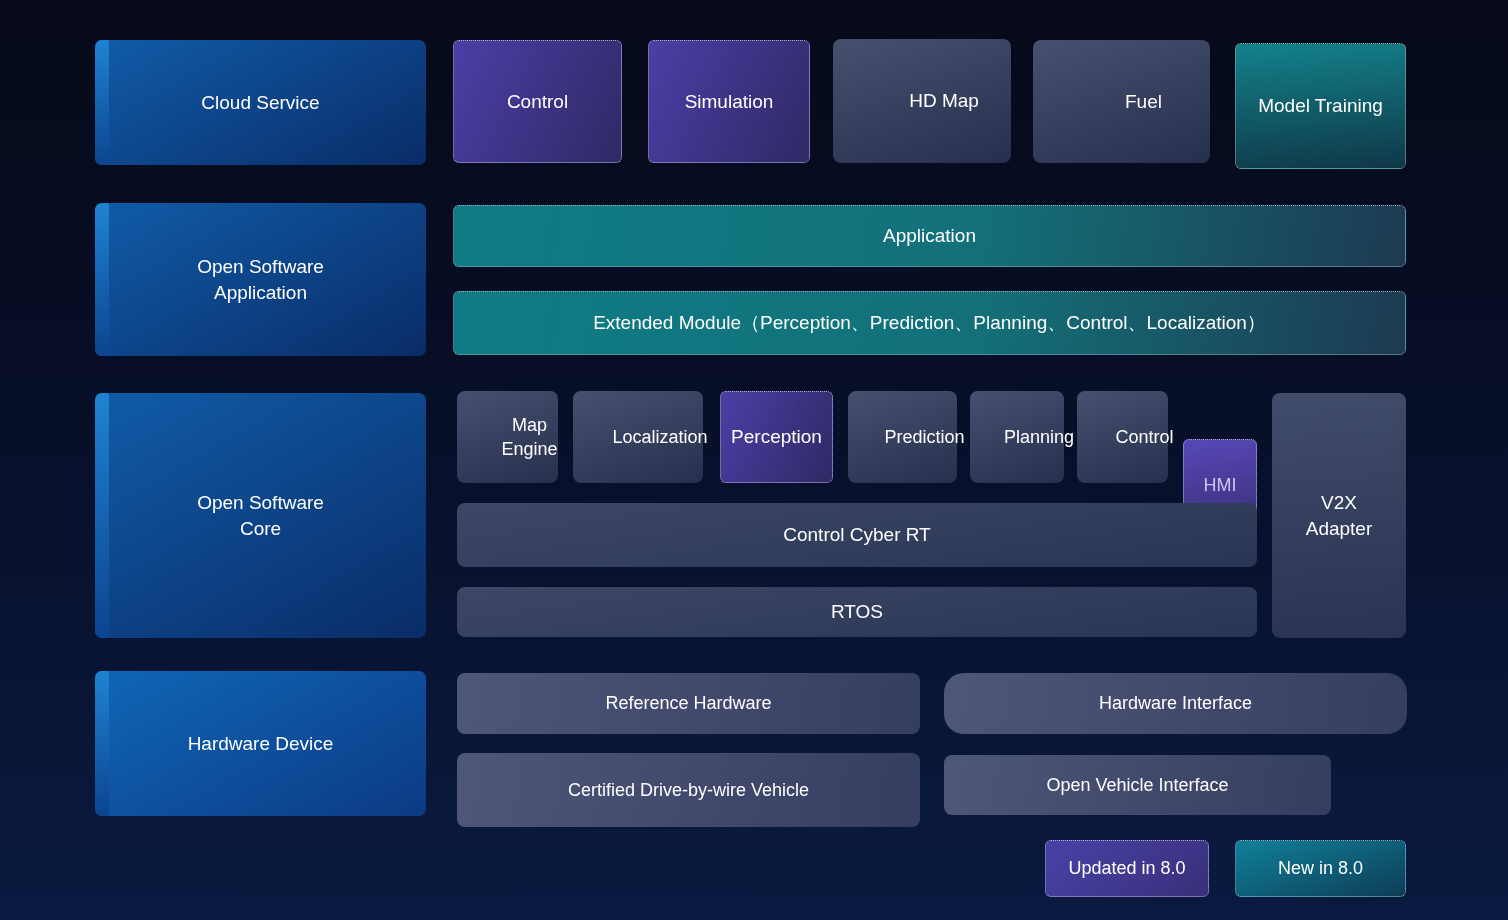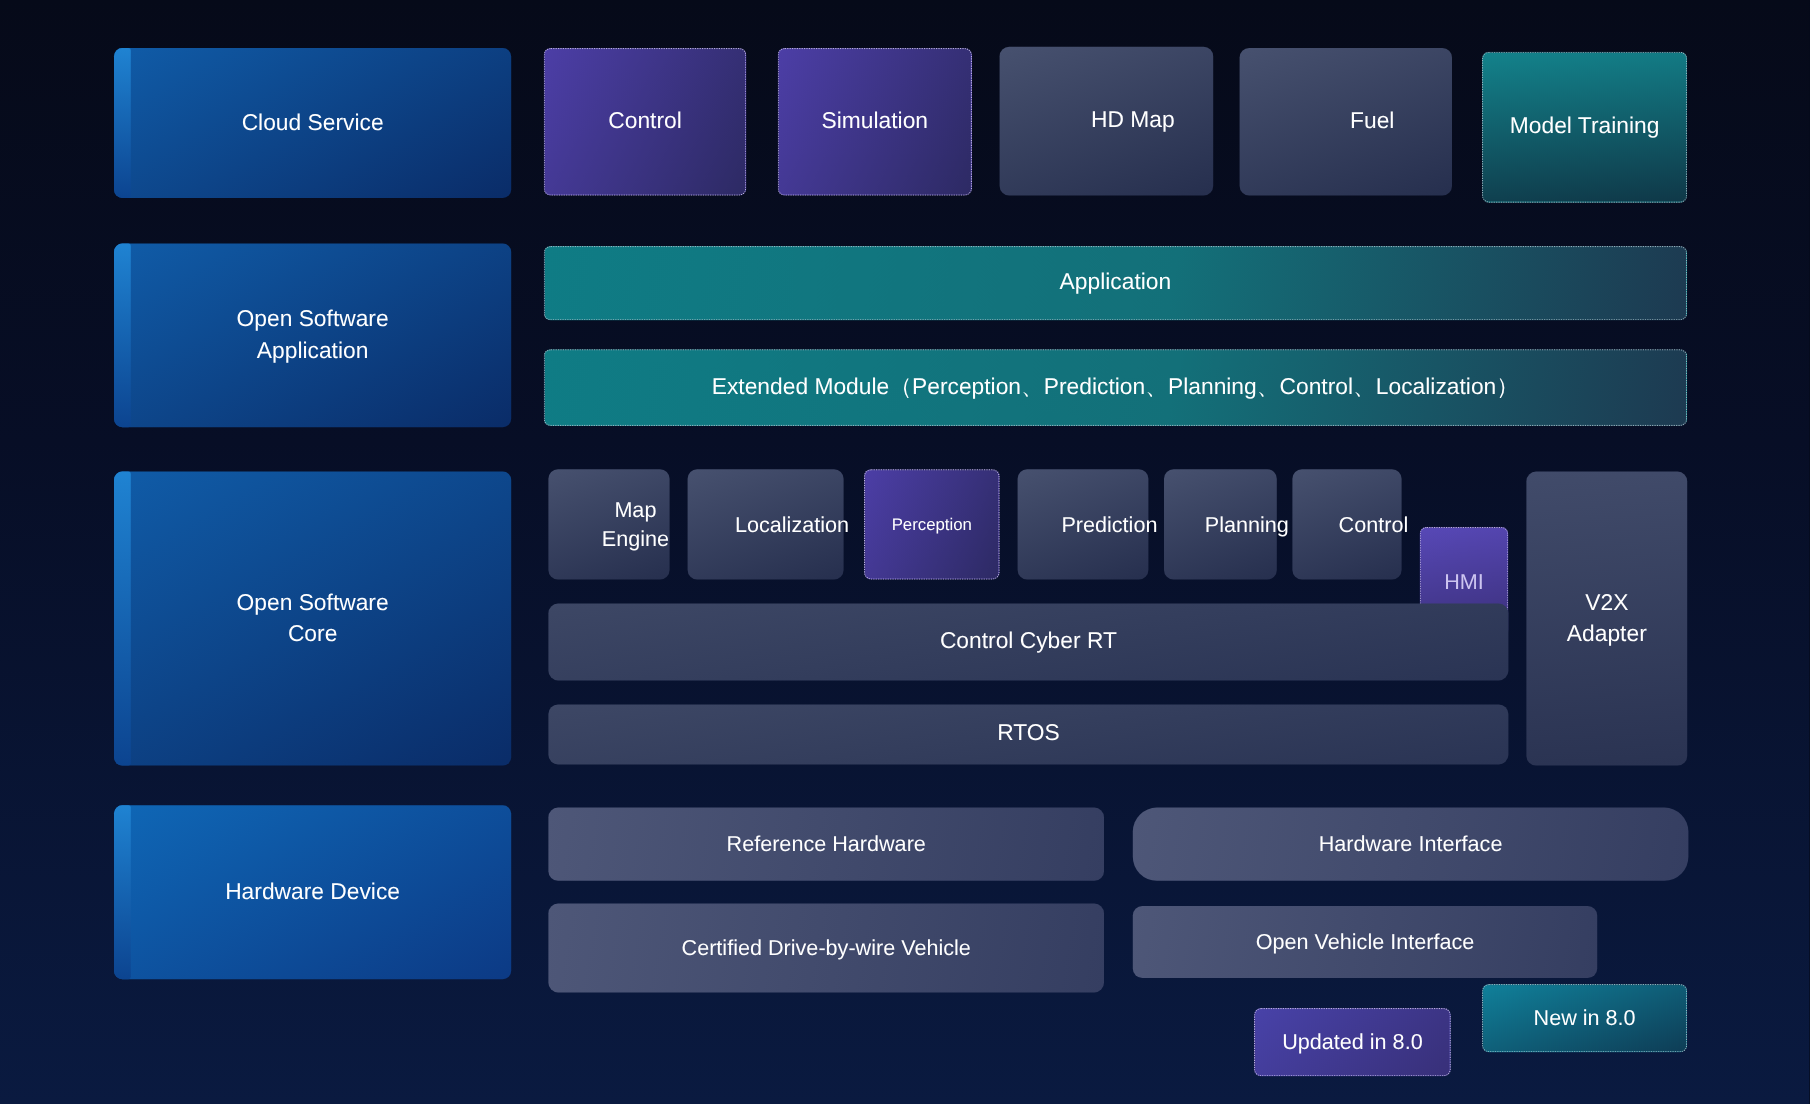--- a/index.html
+++ b/index.html
@@ -109,21 +109,21 @@
     <span>Open Software
 Core</span>
   </div>
   <div class="blk dark" style="left:457px;top:391px;width:101px;height:92px;font-size:18px;">
     <span>Map
 Engine</span>
   </div>
   <div class="blk dark" style="left:573px;top:391px;width:130px;height:92px;font-size:18px;">
     <span>Localization</span>
   </div>
-  <div class="blk purple" style="left:720px;top:391px;width:113px;height:92px;font-size:14px;">
+  <div class="blk purple" style="left:720px;top:391px;width:113px;height:92px;font-size:19px;">
     <span>Perception</span>
   </div>
   <div class="blk dark" style="left:848px;top:391px;width:109px;height:92px;font-size:18px;">
     <span>Prediction</span>
   </div>
   <div class="blk dark" style="left:970px;top:391px;width:94px;height:92px;font-size:18px;">
     <span>Planning</span>
   </div>
   <div class="blk dark" style="left:1077px;top:391px;width:91px;height:92px;font-size:18px;">
     <span>Control</span>
@@ -155,17 +155,17 @@
   <div class="blk hwbox" style="left:457px;top:753px;width:463px;height:74px;font-size:18px;">
     <span>Certified Drive-by-wire Vehicle</span>
   </div>
   <div class="blk hwbox" style="left:944px;top:755px;width:387px;height:60px;font-size:18px;">
     <span>Open Vehicle Interface</span>
   </div>
 
   <div class="blk purple legend-purple" style="left:1022px;top:840px;width:164px;height:57px;font-size:18px;margin-left:23px;">
     <span>Updated in 8.0</span>
   </div>
-  <div class="blk teal legend-teal" style="left:1235px;top:820px;width:171px;height:57px;font-size:18px;">
+  <div class="blk teal legend-teal" style="left:1235px;top:840px;width:171px;height:57px;font-size:18px;">
     <span>New in 8.0</span>
   </div>
 
 </div>
 
 </body></html>

